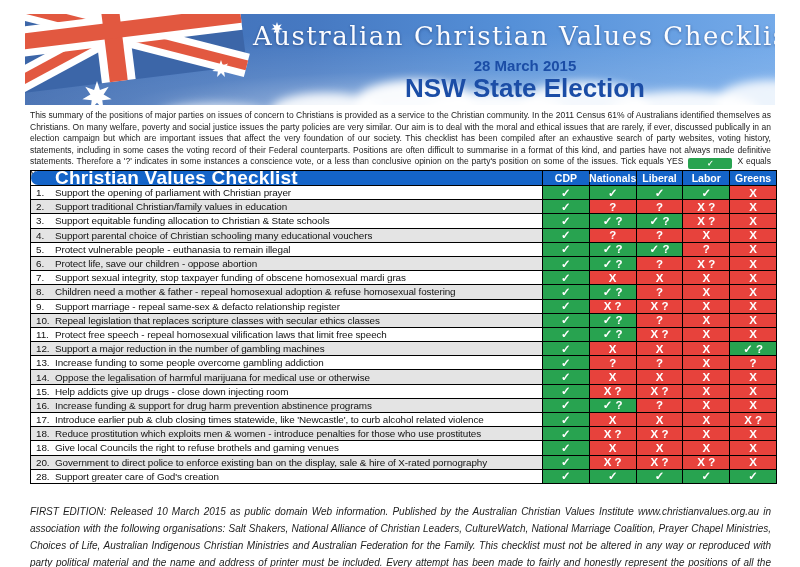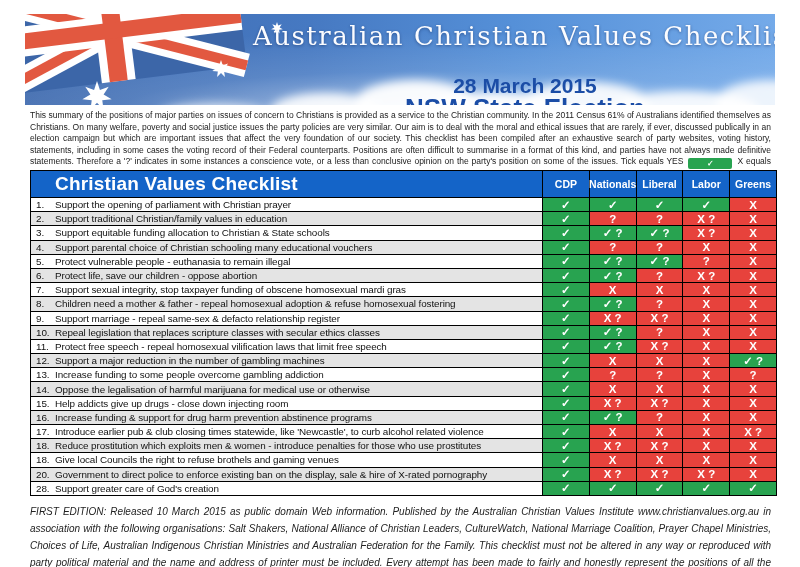--- a/index.html
+++ b/index.html
@@ -10,38 +10,38 @@
   
   .banner { position:absolute; left:25px; top:14px; width:750px; height:91px; overflow:hidden; }
   .banner svg { position:absolute; left:0; top:0; }
   .banner-title {
     position:absolute; left:228px; top:7px; width:515px; text-align:center;
     font-family:"DejaVu Serif", serif; font-size:26px; color:#fbfcff;
     letter-spacing:1.5px; text-shadow:0 1px 3px rgba(10,30,80,.45); white-space:nowrap;
   }
   .banner-dates { position:absolute; left:330px; top:41px; width:340px; text-align:center;
     font-weight:bold; color:var(--date-blue); line-height:22px; }
-  .banner-date-line1 { font-size:21px;margin-top:20px; }
+  .banner-date-line1 { font-size:15px; }
   .banner-date-line2 { font-size:26px; }
 
   
   .intro {
     position:absolute; left:30px; top:110px; width:741px;
     font-size:8.5px; line-height:11.6px; text-align:justify; color:#222;
   }
   .legend-box {
     display:inline-block; height:11px; border-radius:2px; color:#fff; text-align:center;
     font-weight:bold; font-size:8px; line-height:11px; vertical-align:-2px; margin:0 5px;
   }
   .legend-yes { width:44px; background:var(--yes-green); }
   .legend-no  { width:36px; background:var(--no-red); }
 
   
   .vtable { position:absolute; left:30px; top:170px; width:747px; border:1px solid #000; }
-  .thead { display:flex; height:26px; background:var(--header-blue); }
+  .thead { display:flex; height:14px; background:var(--header-blue);border-radius:7px; }
   .thead-title {
     width:511px; color:#fff; font-weight:bold; font-size:19px;
     display:flex; align-items:center; padding-left:24px; letter-spacing:.2px;
   }
   .party-cell {
     width:46.8px; border-left:1px solid #000; color:#fff; font-weight:bold; font-size:10.5px;
     display:flex; align-items:center; justify-content:center; background:var(--header-blue);text-align:center;
   }
   .trow { display:flex; height:14.2px; border-top:1px solid #000; }
   .trow.odd  { background:#ffffff; }

